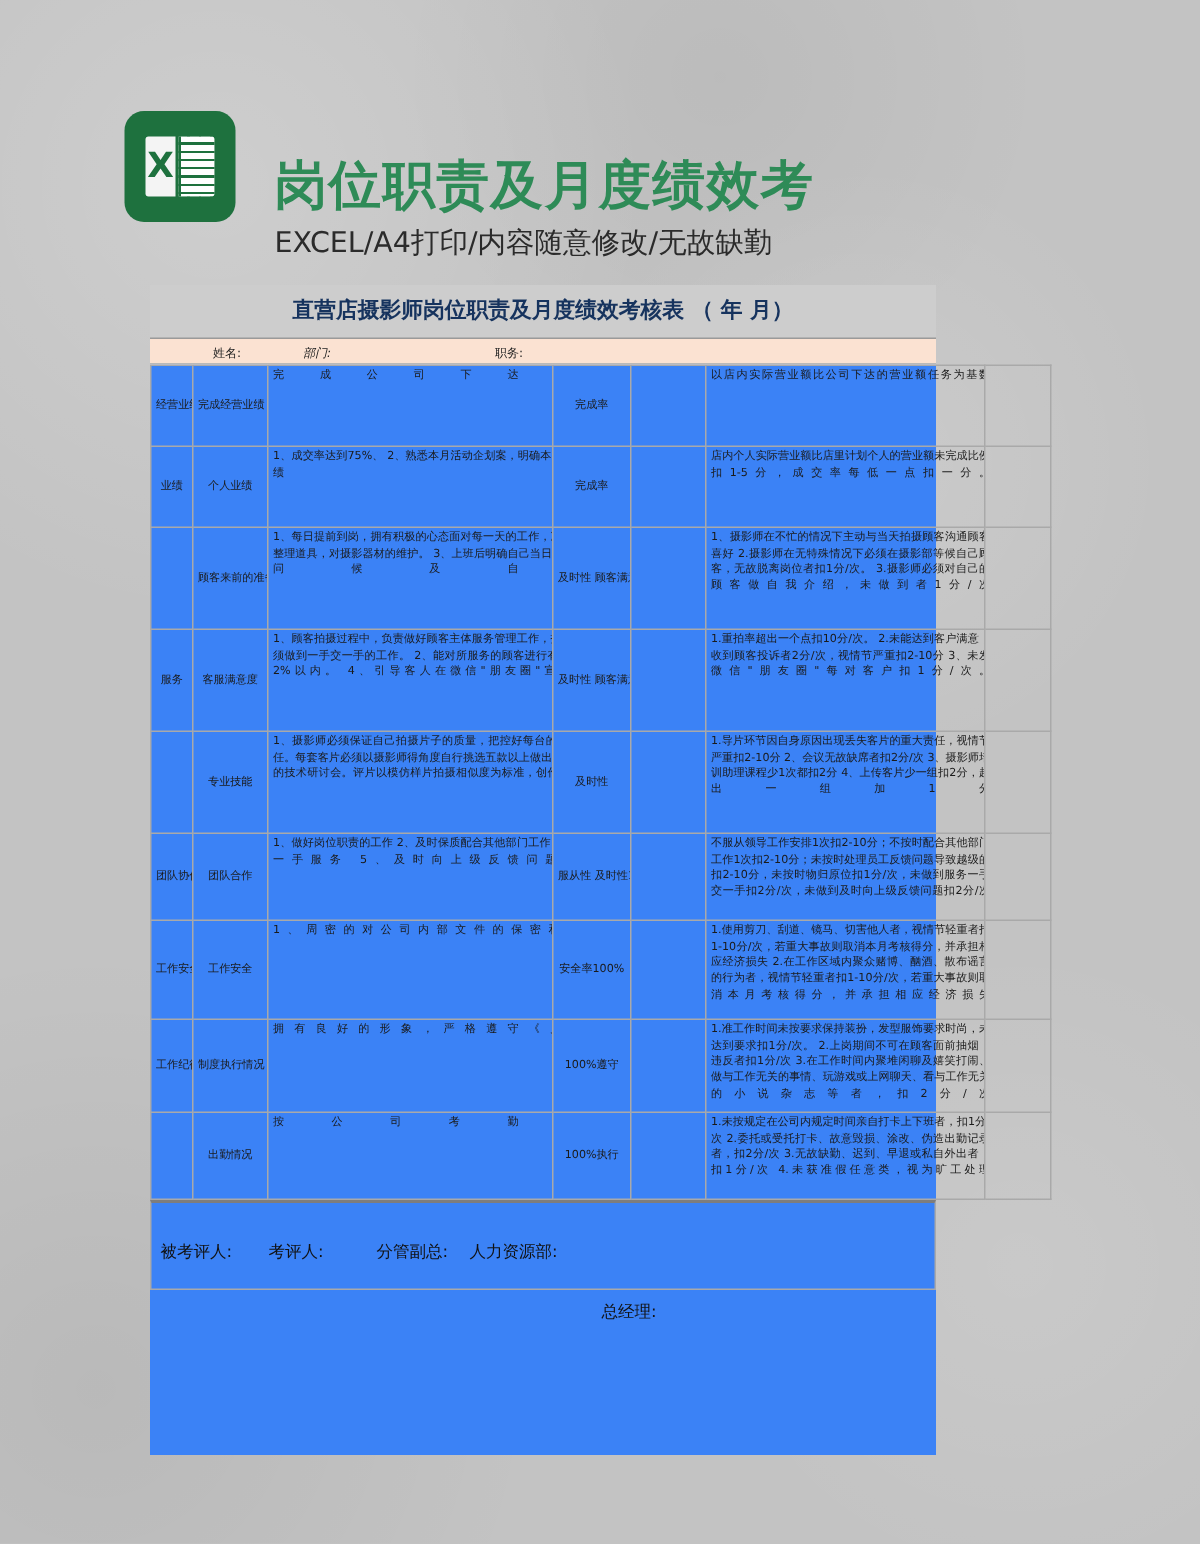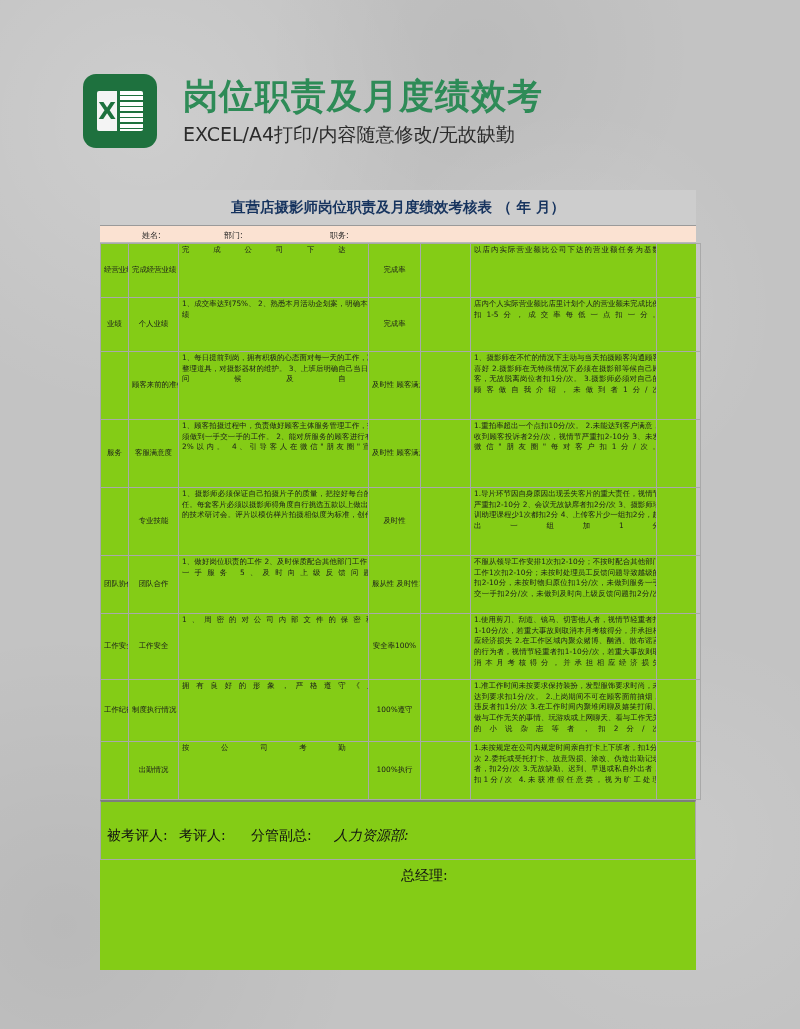--- a/index.html
+++ b/index.html
@@ -39,48 +39,48 @@
   .xls-logo .grid {
     width: 25px; margin-left: 2px; background: #ffffff; border-radius: 0 2px 2px 0;
     background-image:
       linear-gradient(to right, #1e713e 0 1.5px, transparent 1.5px),
       repeating-linear-gradient(to bottom, #ffffff 0 4px, #1e713e 4px 5.5px),
       repeating-linear-gradient(to right, #ffffff 0 6px, #1e713e 6px 7.5px);
   }
   .banner-text { position: absolute; left: 100px; top: 2px; }
   .banner-title {
     font: bold 35px/1.15 "DejaVu Sans", "Liberation Sans", sans-serif;
-    color: #2e8b57; letter-spacing: 1px; white-space: nowrap;
+    color: #2e8b57; letter-spacing: 1px; white-space: nowrap; margin-top: 28px;
   }
   .banner-sub {
     margin-top: 7px;
     font: 19px/1.2 "DejaVu Sans", "Liberation Sans", sans-serif;
     color: #2b2b2b; white-space: nowrap;
   }
 
   
   .sheet-page {
     position: absolute; left: 100px; top: 190px;
-    width: 596px; height: 780px;
-    background: #84cc16;
+    width: 524px; height: 780px;
+    background: #3b82f6;
   }
 
   .doc-title {
     height: 36px; background: #cdcdcd;
     display: flex; align-items: center; justify-content: center;
     font: bold 14.5px/1 "DejaVu Sans", "Liberation Sans", sans-serif;
     color: #16335e; border-bottom: 1px solid #9a9a9a;
   }
   .info-bar {
     height: 17px; background: #fbe2d2; border-bottom: 1px solid #b9b9b9;
     position: relative; font-size: 8px; color: #222;
   }
   .info-bar span { position: absolute; top: 4px; white-space: nowrap; }
   .info-name { left: 4px; margin-left: 38px; }
-  .info-dept { left: 124px; }
+  .info-dept { left: 102px; font-style: italic; }
   .info-post { left: 230px; }
 
   table.grid-table {
     width: 600px; border-collapse: collapse; table-layout: fixed;
     font-size: 7.4px; color: #1a1a1a; line-height: 1.45;
   }
   table.grid-table td {
     border: 1px solid #a9a9a9;
     vertical-align: middle; padding: 1px 3px;
     overflow: hidden; white-space: nowrap;
@@ -105,25 +105,25 @@
     position: absolute; left: 3px; top: 1px; width: 186px;
     white-space: normal; line-height: 1.45; pointer-events: none;
   }
   .just { text-align: justify; text-align-last: justify; }
 
   .total-row td { height: 56px; }
   .total-label { text-align: right; padding-right: 6px; font-size: 8px; }
 
   .sign-row {
     border: 1px solid #a9a9a9; border-top: 2px solid #7d7d7d;
-    height: 60px; position: relative; font-size: 14px; color: #111;
+    height: 60px; position: relative; font-size: 11px; color: #111;
   }
   .sign-row span { position: absolute; top: 25px; white-space: nowrap; }
   .s1 { left: 6px; }  .s2 { left: 78px; }  .s3 { left: 150px; text-align: center; }
-  .s4 { left: 233px; font-style: italic; } .s5 { left: 300px; margin-top: 40px; }
+  .s4 { left: 212px; } .s5 { left: 300px; margin-top: 40px; }
 </style>
 </head>
 <body>
 
 <div class="banner">
   <div class="xls-logo">
     <div class="sheet">
       <div class="xblock">X</div>
       <div class="grid"></div>
     </div>

